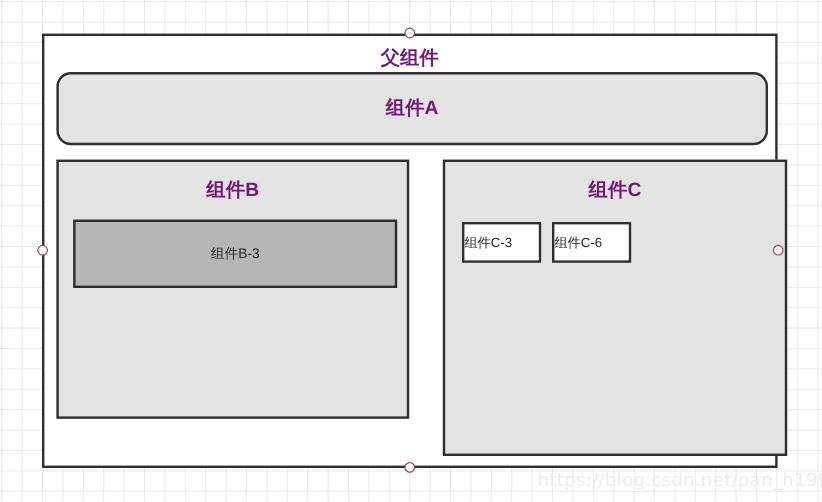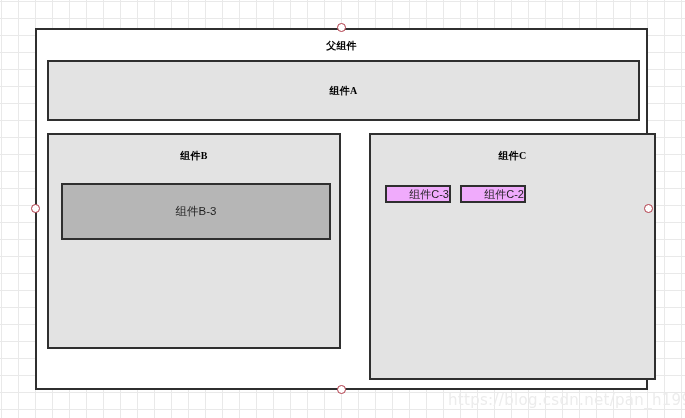--- a/index.html
+++ b/index.html
@@ -42,45 +42,45 @@
   #parent-frame {
     left: 35px;
     top: 28px;
     width: 613px;
     height: 362px;
     background: #ffffff;
     border-width: 2px;
   }
 
   .title {
-    font-size: 10px;
+    font-size: 16px;
     font-weight: bold;
-    color: #000000;
+    color: #701a75;
     line-height: 1;
     letter-spacing: 0.2px;
     white-space: nowrap;
-    font-family: Liberation Serif, serif;
   }
 
   #parent-title {
     position: absolute;
     left: 0;
     right: 0;
     top: 11px;
     text-align: center;
   }
 
   
   #component-a {
     left: 10px;
     top: 30px;
     width: 593px;
     height: 61px;
     background: #e3e3e3;
     justify-content: center;
+    border-radius: 12px;
   }
 
   
   #component-b {
     left: 10px;
     top: 103px;
     width: 294px;
     height: 216px;
     background: #e3e3e3;
   }
@@ -124,26 +124,26 @@
   #c-children {
     position: absolute;
     left: 14px;
     top: 50px;
     display: flex;
     gap: 9px;
   }
   .child-c {
     box-sizing: border-box;
     width: 66px;
-    height: 18px;
-    background: #f0abfc;
+    height: 34px;
+    background: #ffffff;
     border: 2px solid #2f2f2f;
     display: flex;
     align-items: center;
-    justify-content: flex-end;
+    justify-content: flex-start;
   }
   .child-c .label {
     font-size: 11px;
     font-weight: normal;
     color: #1f1f1f;
     white-space: nowrap;
   }
 
   
   .handle {
@@ -196,21 +196,21 @@
     </div>
 
     <div class="box" id="component-c">
       <div class="title col-title">组件C</div>
 
       <div id="c-children">
         <div class="child-c">
           <span class="label">组件C-3</span>
         </div>
         <div class="child-c">
-          <span class="label">组件C-2</span>
+          <span class="label">组件C-6</span>
         </div>
       </div>
     </div>
   </div>
 
   <div class="handle" id="handle-top"></div>
   <div class="handle" id="handle-right"></div>
   <div class="handle" id="handle-bottom"></div>
   <div class="handle" id="handle-left"></div>
 

